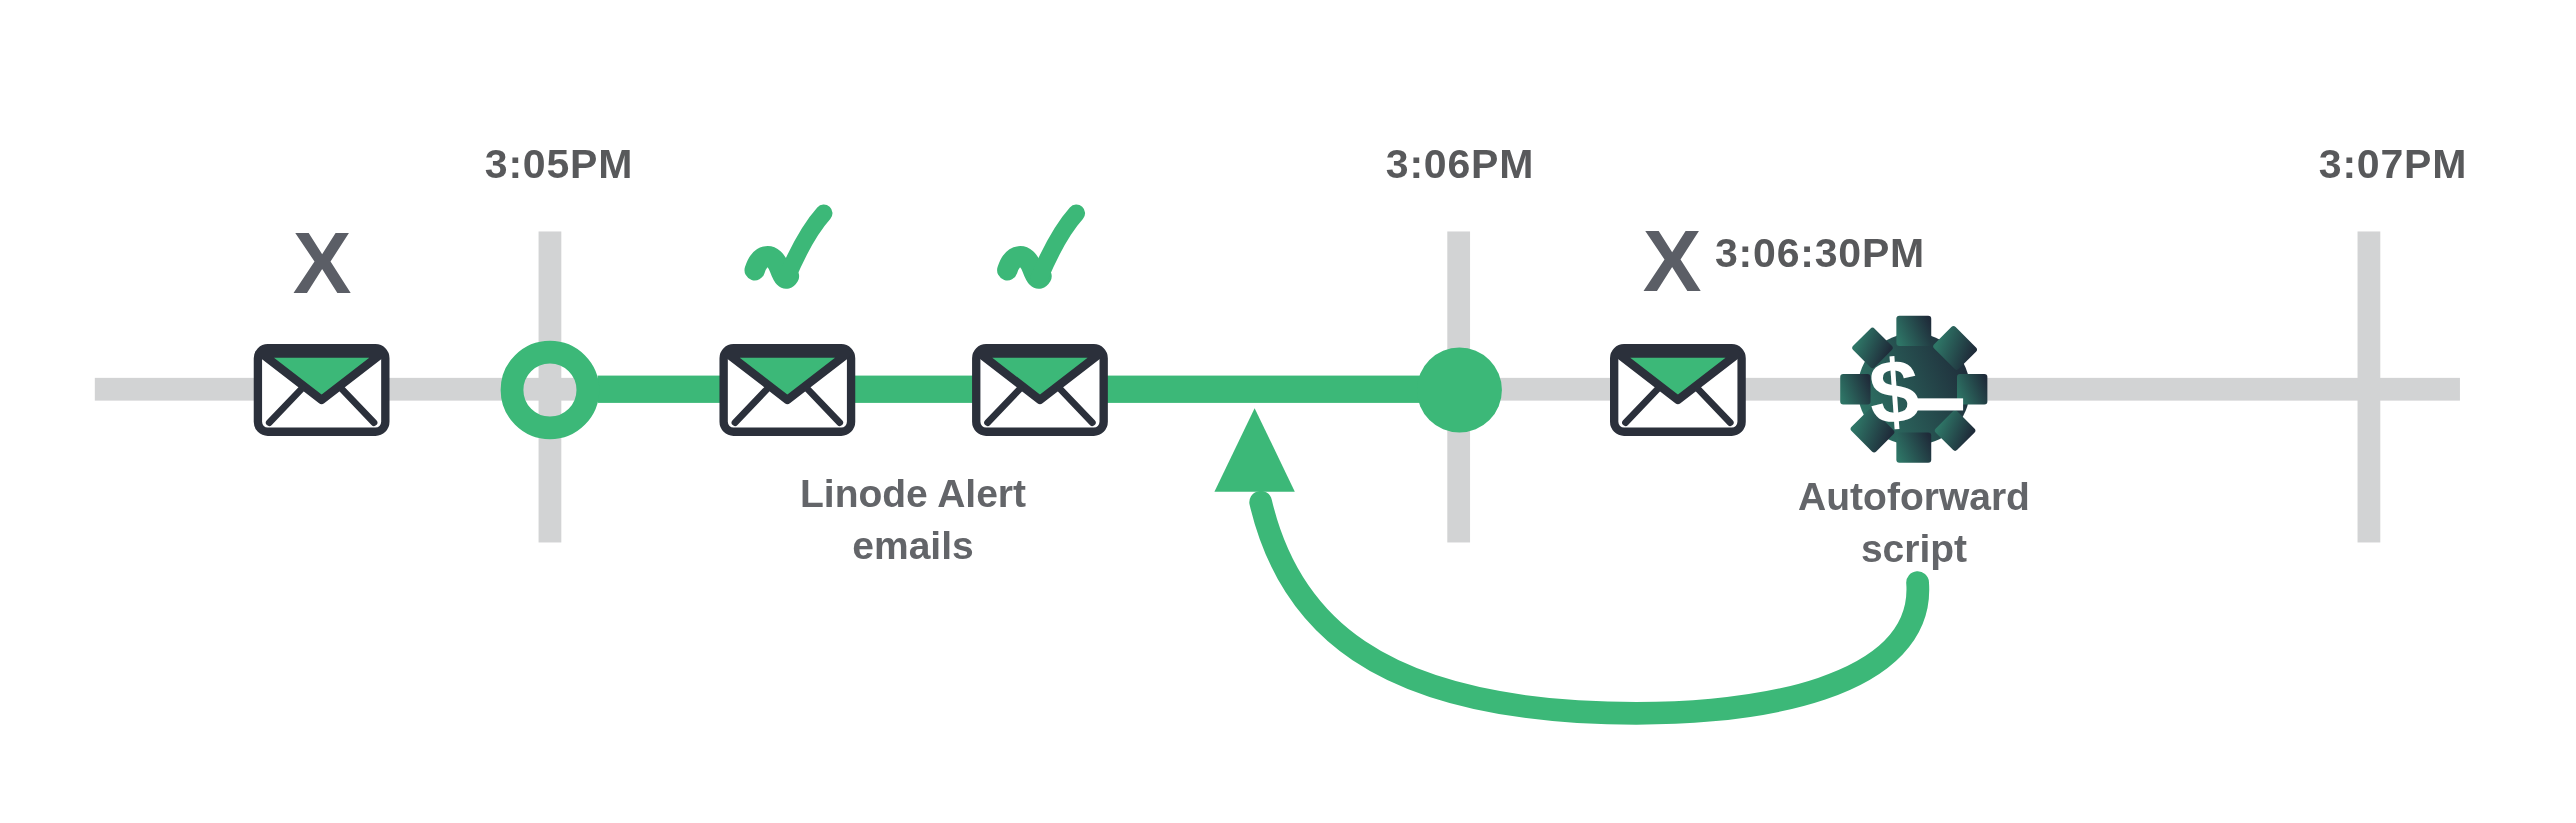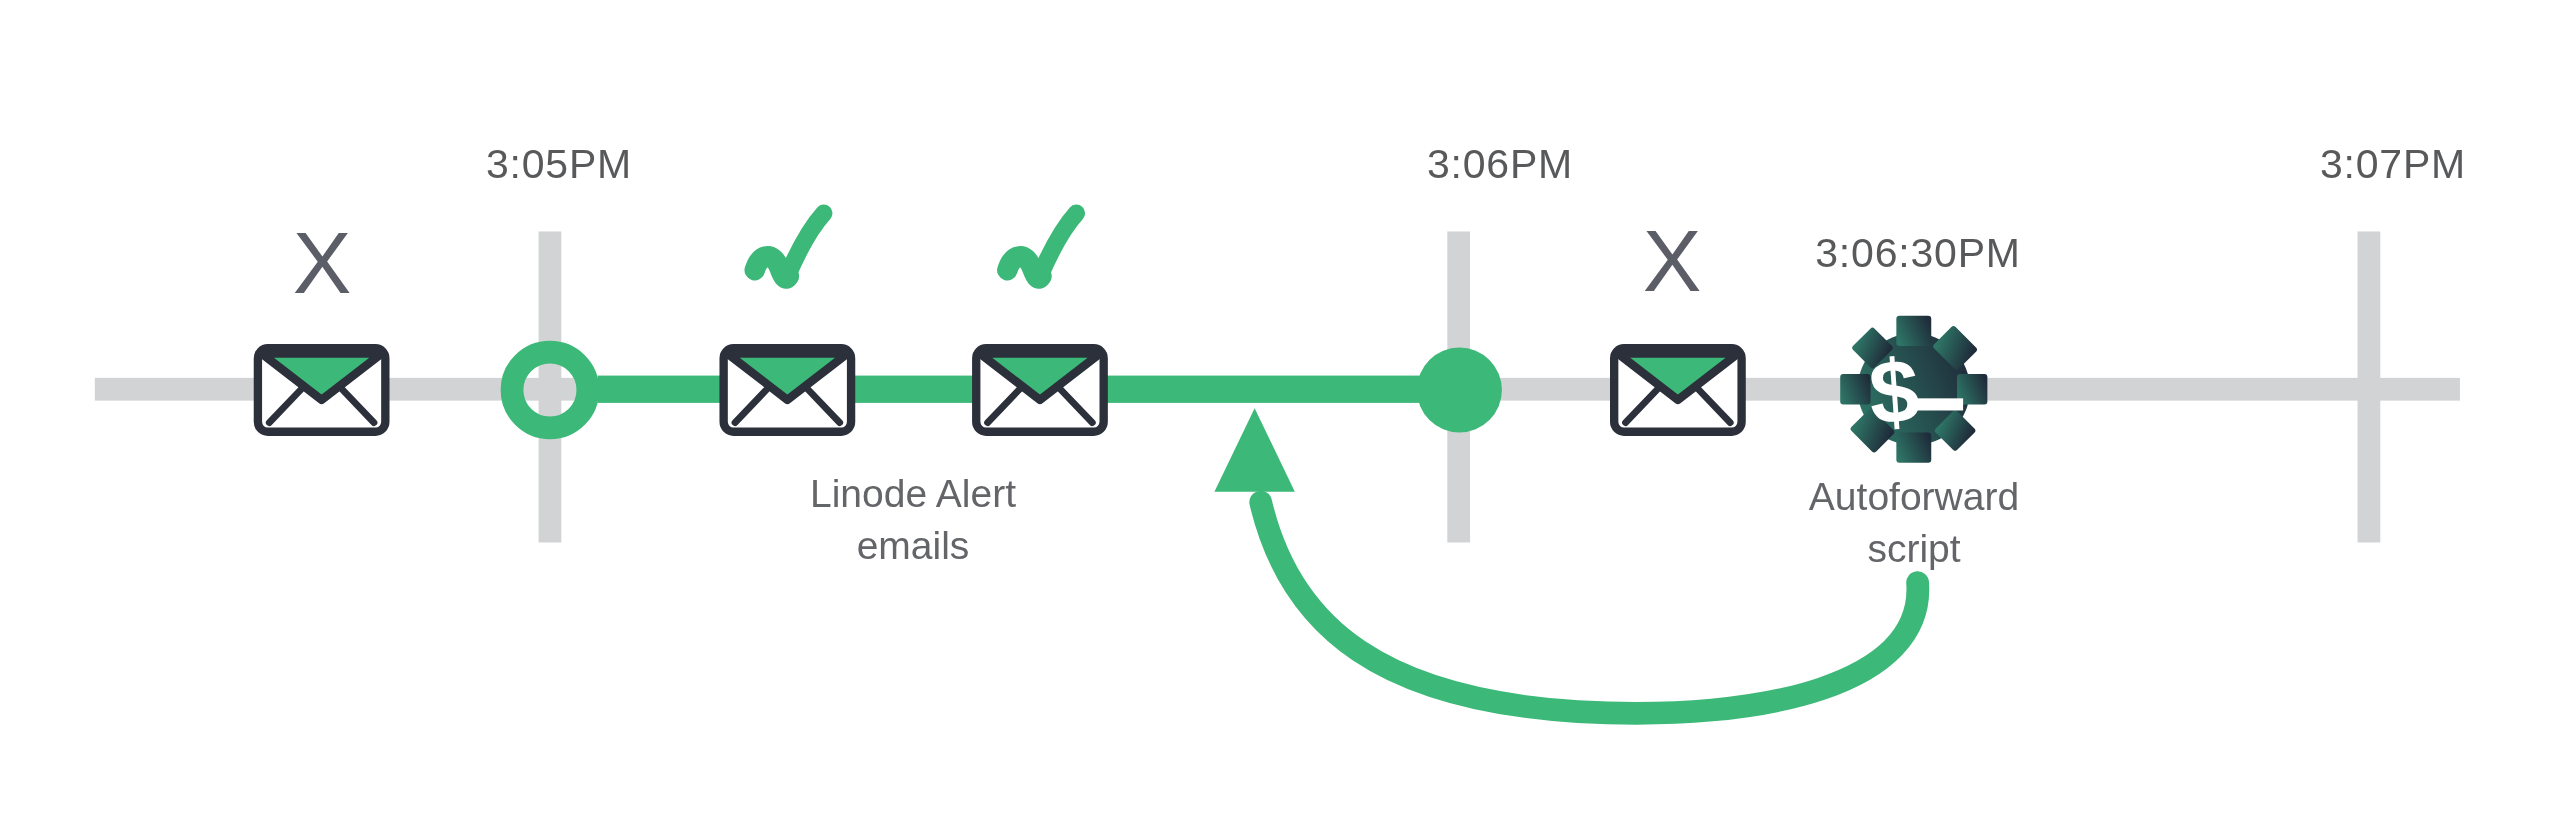--- a/index.html
+++ b/index.html
@@ -8,21 +8,21 @@
     width:2576px;height:824px;
     background:#ffffff;
     font-family:"Liberation Sans", sans-serif;
     overflow:hidden;
   }
   .stage svg.layer{position:absolute;left:0;top:0;}
   .lbl{
     position:absolute;
     transform:translate(-50%,-50%);
     white-space:nowrap;
-    font-weight:normal;
+    font-weight:bold;
   }
   .time-label{
     font-size:41px;
     color:#58595b;
     letter-spacing:0.8px;
   }
   .x-mark{
     font-size:88px;
     color:#5b5e66;
   }
@@ -100,23 +100,23 @@
       <rect x="3" y="12" width="62" height="16" fill="#ffffff"></rect>
     </g>
 
     <g>
       <path d="M 2528 768 C 2538 900 2330 952 2080 938 C 1828 922 1702 832 1662 662" fill="none" stroke="#3cb878" stroke-width="30" stroke-linecap="round"></path>
       <polygon points="1654,538 1601,648 1707,648" fill="#3cb878"></polygon>
     </g>
   </svg>
 
   <div class="lbl time-label" style="left:559px;  top:164px;">3:05PM</div>
-  <div class="lbl time-label" style="left:1500px; top:164px;">3:06PM</div>
+  <div class="lbl time-label" style="left:1460px; top:164px;">3:06PM</div>
   <div class="lbl time-label" style="left:2369px; top:164px;margin-left:24px;">3:07PM</div>
-  <div class="lbl time-label" style="left:1918px; top:253px;">3:06:30PM</div>
+  <div class="lbl time-label" style="left:1820px; top:253px;">3:06:30PM</div>
 
   <div class="lbl x-mark" style="left:322px; top:263px;">X</div>
   <div class="lbl x-mark" style="left:1672px; top:261px;">X</div>
 
   <div class="lbl caption" style="left:913px; top:520px;">
     <div>Linode Alert</div>
     <div>emails</div>
   </div>
 
   <div class="lbl caption" style="left:1914px; top:523px;">

